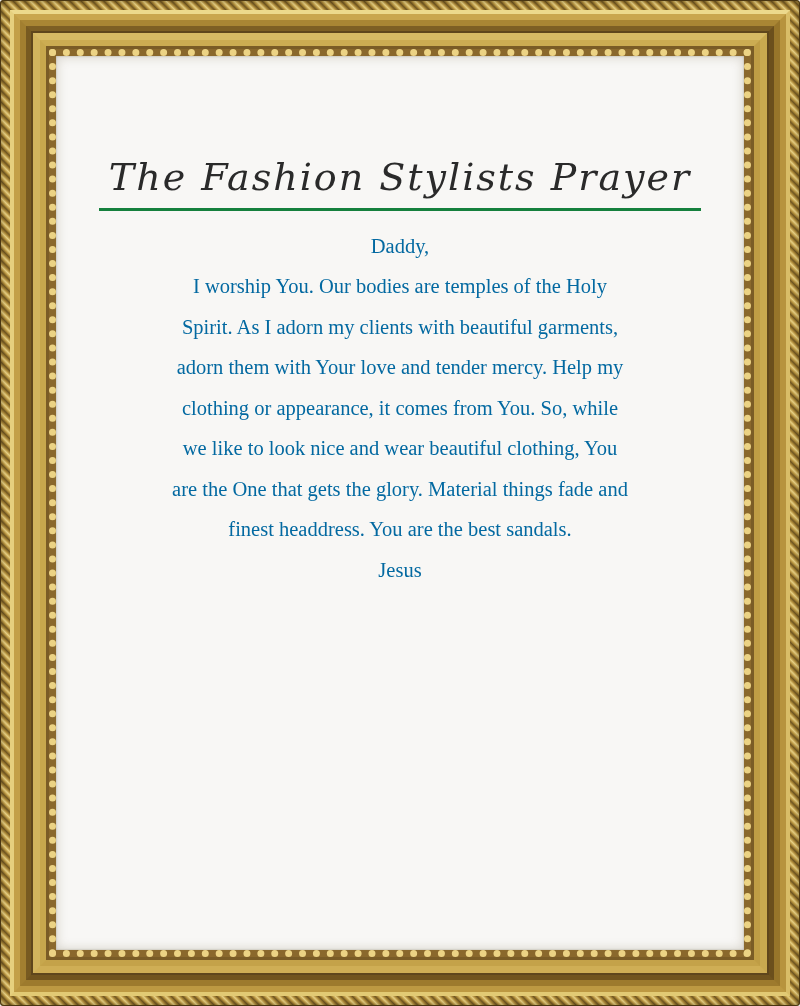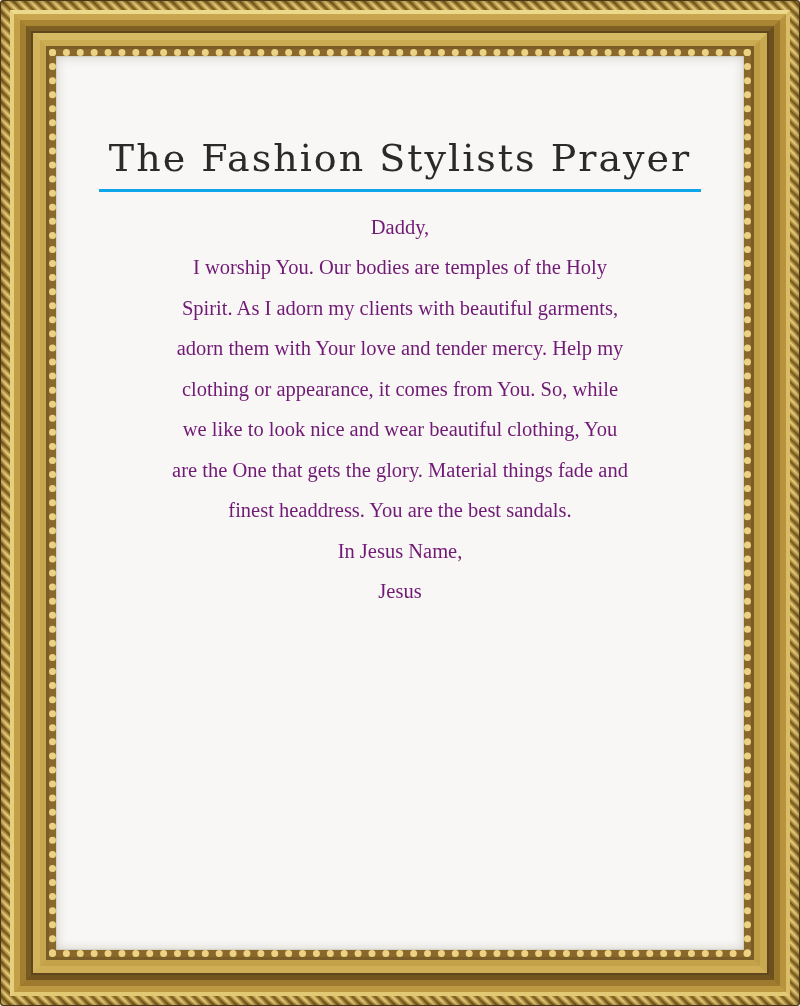--- a/index.html
+++ b/index.html
@@ -82,33 +82,35 @@
     box-shadow: inset 0 0 12px rgba(70,55,20,.22), inset 0 0 2px rgba(70,55,20,.35);
     display: flex;
     flex-direction: column;
     align-items: center;
     text-align: center;
   }
   #title-wrap { margin-top: 80px; }
   #prayer-title {
     display: inline-block;
     font-family: "DejaVu Serif", "Liberation Serif", serif;
+    font-style: italic;
     font-size: 38px;
     letter-spacing: 2px;
     color: #2a2a2a;
     padding: 0 10px 7px 10px;
-    border-bottom: 3px solid #0ea5e9;
+    border-bottom: 3px solid #15803d;
     line-height: 1.2;
+    margin-top: 19px;
   }
   #prayer-body {
     margin-top: 15px;
     font-family: "Liberation Serif", serif;
     font-size: 20.5px;
     line-height: 40.5px;
-    color: #701a75;
+    color: #0369a1;
     width: 100%;
   }
   .prayer-line { white-space: nowrap; }
 </style>
 </head>
 <body>
 
 <div id="stage">
 
   <div class="ring" id="rope"></div>
@@ -131,18 +133,17 @@
 
     <div id="prayer-body">
       <div class="prayer-line">Daddy,</div>
       <div class="prayer-line">I worship You. Our bodies are temples of the Holy</div>
       <div class="prayer-line">Spirit. As I adorn my clients with beautiful garments,</div>
       <div class="prayer-line">adorn them with Your love and tender mercy. Help my</div>
       <div class="prayer-line">clothing or appearance, it comes from You. So, while</div>
       <div class="prayer-line">we like to look nice and wear beautiful clothing, You</div>
       <div class="prayer-line">are the One that gets the glory. Material things fade and</div>
       <div class="prayer-line">finest headdress. You are the best sandals.</div>
-      <div class="prayer-line">In Jesus Name,</div>
       <div class="prayer-line">Jesus</div>
     </div>
 
   </div>
 </div>
 
 </body></html>

